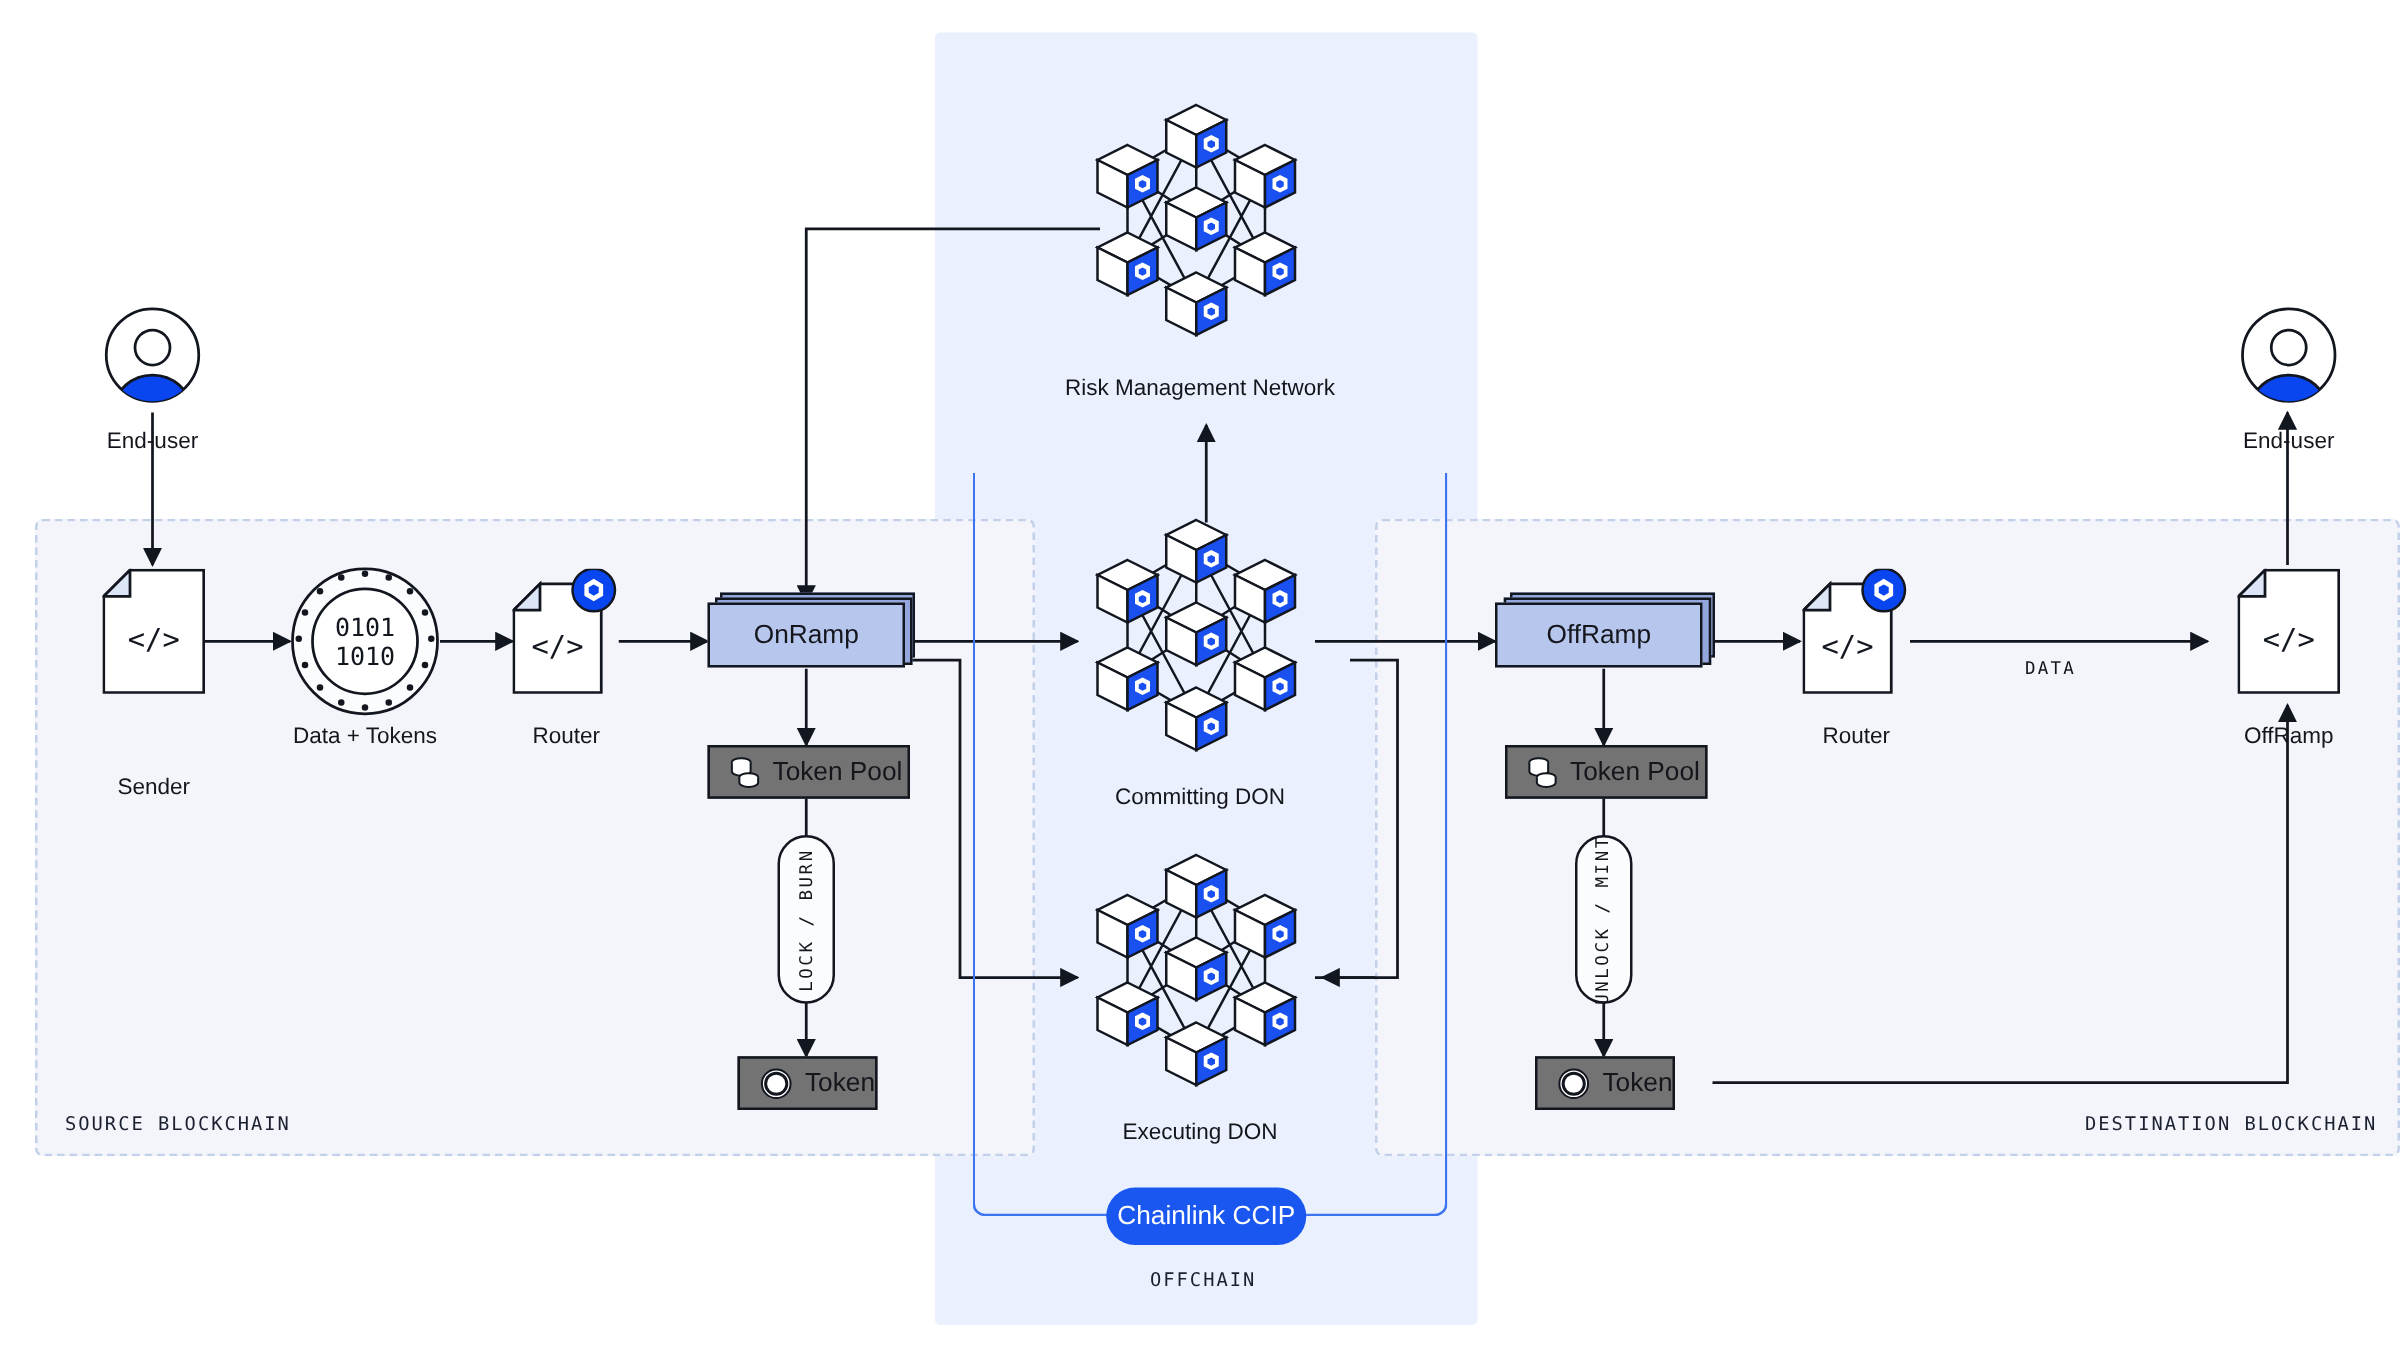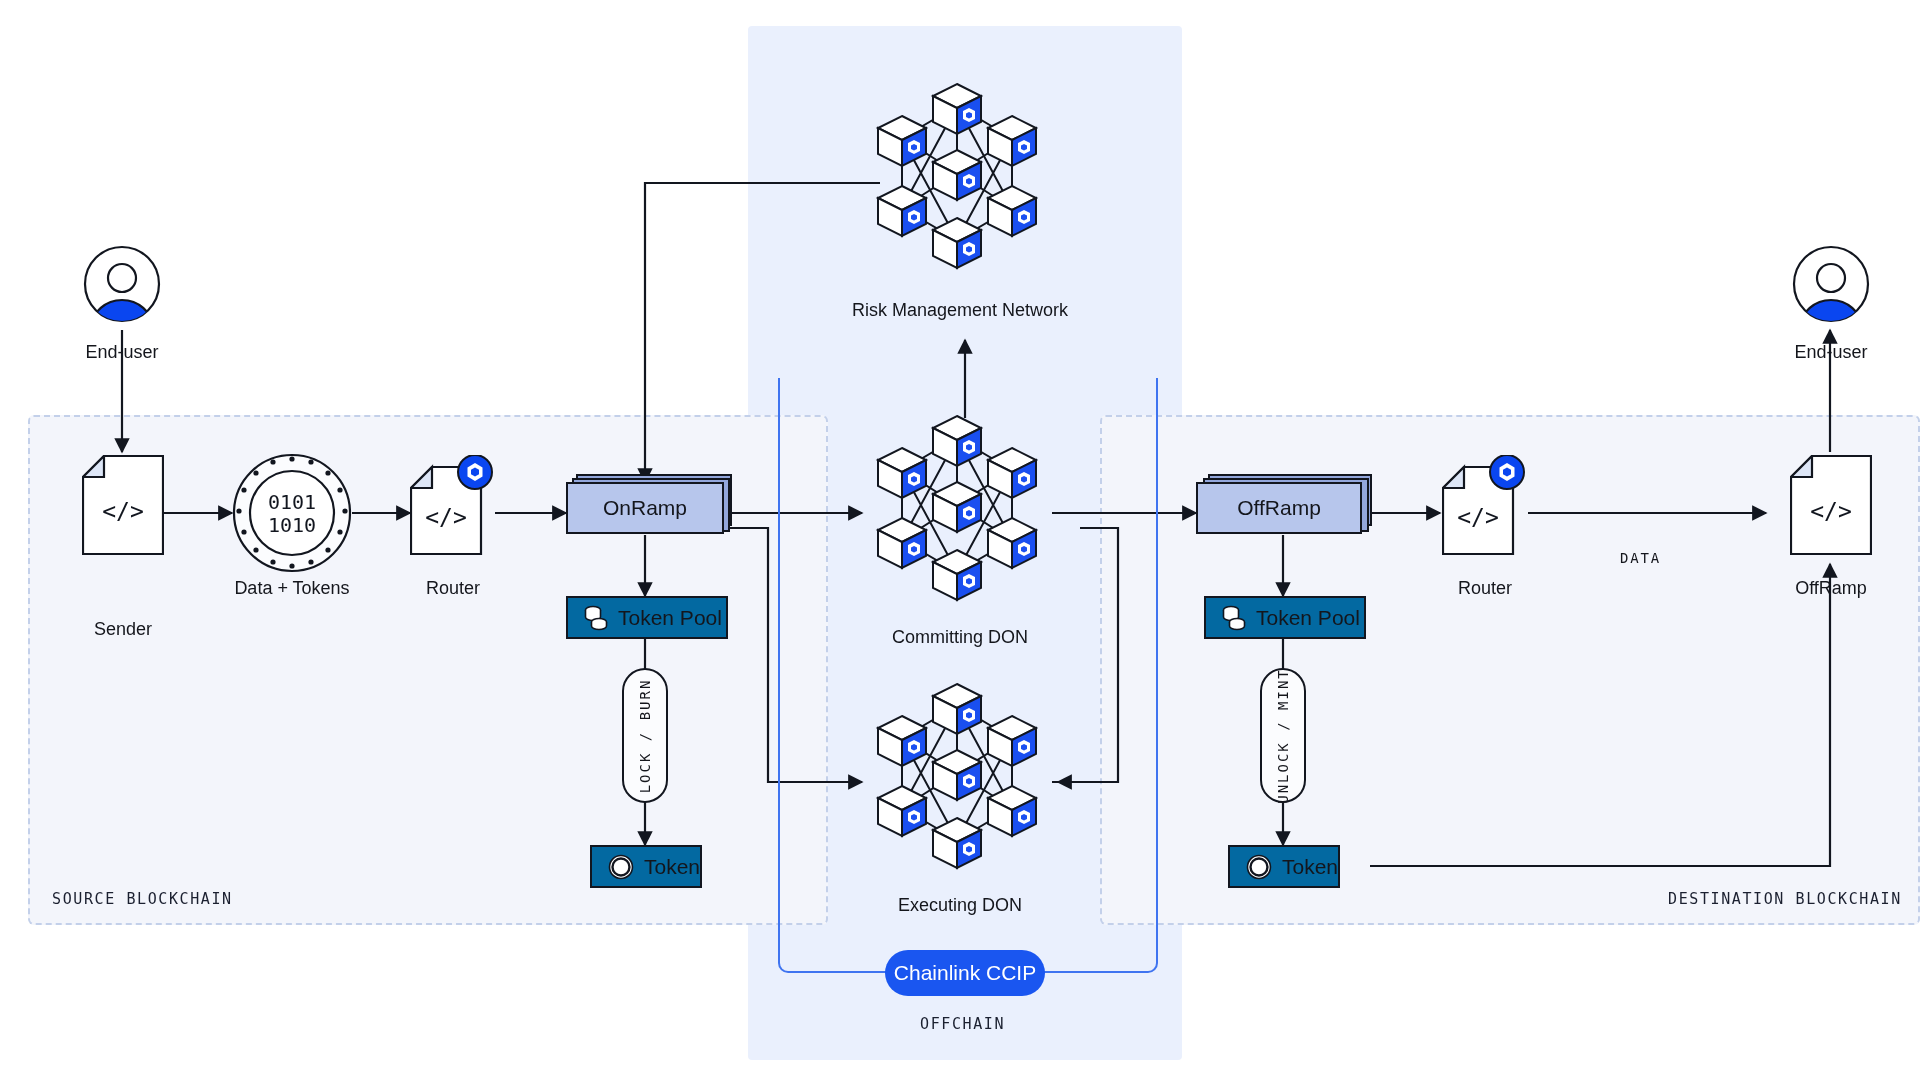--- a/index.html
+++ b/index.html
@@ -58,21 +58,21 @@
   }
   .ramp .l1 {
     position: absolute; left: 0; top: 0; background: #b7c6ec;
     border: 2px solid #12161f;
     display: flex; align-items: center; justify-content: center;
     font-size: 21px; color: #14161c;
   }
 
   
   .box {
-    position: absolute; background: #0369a1; border: 2px solid #12161f;
+    position: absolute; background: #737373; border: 2px solid #12161f;
     display: flex; align-items: center; gap: 10px;
     padding-left: 16px; font-size: 21px; color: #14161c;
   }
 
   
   .pill {
     position: absolute; background: #fbfcfe;
     border: 2px solid #12161f; border-radius: 40px;
     display: flex; align-items: center; justify-content: center;
   }
@@ -392,21 +392,21 @@
       <text x="36" y="70" font-family="DejaVu Sans Mono, monospace" font-size="23" fill="#12161f" text-anchor="middle">&lt;/&gt;</text>
       <g>
         <circle cx="65" cy="17" r="17" fill="#0a46f0" stroke="#12161f" stroke-width="2"></circle>
         <path d="M65,8 L72.5,12.5 L72.5,21.5 L65,26 L57.5,21.5 L57.5,12.5 Z" fill="#fff"></path>
         <path d="M65,12.5 L69,14.8 L69,19.2 L65,21.5 L61,19.2 L61,14.8 Z" fill="#0a46f0"></path>
       </g>
     </svg>
   </div>
   <div class="cap" style="left:1405px; top:578px; width:160px;">Router</div>
 
-  <div class="edge-label" style="left:1620px; top:550px;">DATA</div>
+  <div class="edge-label" style="left:1620px; top:527px;">DATA</div>
 
   <div class="doc" style="left:1790px; top:455px;">
     <svg width="82" height="100" viewBox="0 0 82 100">
       <path d="M22,1 L81,1 L81,99 L1,99 L1,22 Z" fill="#fff" stroke="#12161f" stroke-width="2.2"></path>
       <path d="M22,1 L22,22 L1,22 Z" fill="#dde6f7" stroke="#12161f" stroke-width="2.2"></path>
       <text x="41" y="64" font-family="DejaVu Sans Mono, monospace" font-size="23" fill="#12161f" text-anchor="middle">&lt;/&gt;</text>
     </svg>
   </div>
   <div class="cap" style="left:1751px; top:578px; width:160px;">OffRamp</div>
 

